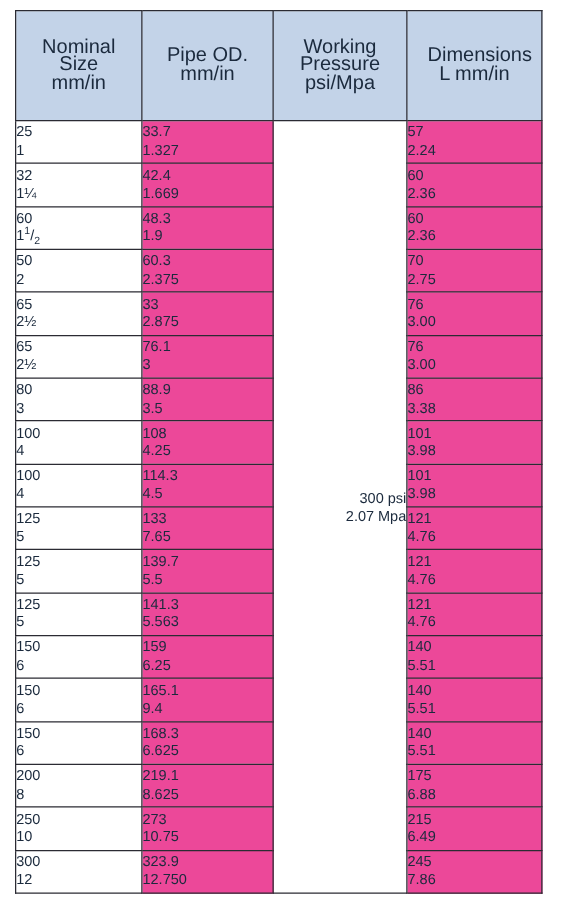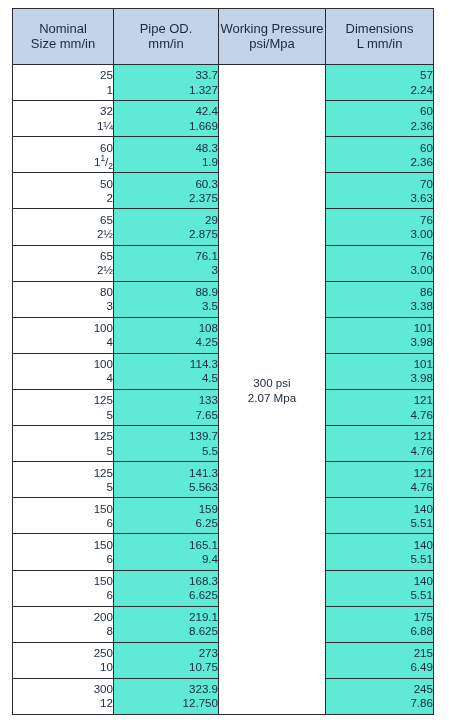--- a/index.html
+++ b/index.html
@@ -36,49 +36,49 @@
   table.spec-table col.c1 { width: 101px; }
   table.spec-table col.c2 { width: 105px; }
   table.spec-table col.c3 { width: 107px; }
   table.spec-table col.c4 { width: 108px; }
 
   thead th {
     height: 55px;
     background: #c3d3e8;
     border: 1.2px solid #2b2b33;
     color: #1b2a3d;
-    font-size: 13px;
+    font-size: 16px;
     font-weight: normal;
     line-height: 14.5px;
     text-align: center;
     vertical-align: middle;
-    padding: 0;
+    padding: 16px;
   }
 
   tbody td {
     height: 32.6px;
     border: 1.2px solid #2b2b33;
     color: #1b2a3d;
     font-size: 11.6px;
     line-height: 14.2px;
-    text-align: right;
+    text-align: left;
     vertical-align: middle;
     padding: 0;
     background: #ffffff;
   }
 
   tbody td.shaded {
-    background: #5eead4;
+    background: #ec4899;
   }
 
   td.pressure-cell {
     background: #ffffff;
     font-size: 11.6px;
     line-height: 15px;
-    text-align: center;
+    text-align: right;
     vertical-align: middle;
   }
 
   .ln { display: block; }
 
   
   .frac-sup {
     font-size: 8.4px;
     vertical-align: super;
     line-height: 0;
@@ -174,30 +174,30 @@
           <td>
             <span class="ln">50</span>
             <span class="ln">2</span>
           </td>
           <td class="shaded">
             <span class="ln">60.3</span>
             <span class="ln">2.375</span>
           </td>
           <td class="shaded">
             <span class="ln">70</span>
-            <span class="ln">3.63</span>
+            <span class="ln">2.75</span>
           </td>
         </tr>
         <tr>
           <td>
             <span class="ln">65</span>
             <span class="ln">2½</span>
           </td>
           <td class="shaded">
-            <span class="ln">29</span>
+            <span class="ln">33</span>
             <span class="ln">2.875</span>
           </td>
           <td class="shaded">
             <span class="ln">76</span>
             <span class="ln">3.00</span>
           </td>
         </tr>
         <tr>
           <td>
             <span class="ln">65</span>

